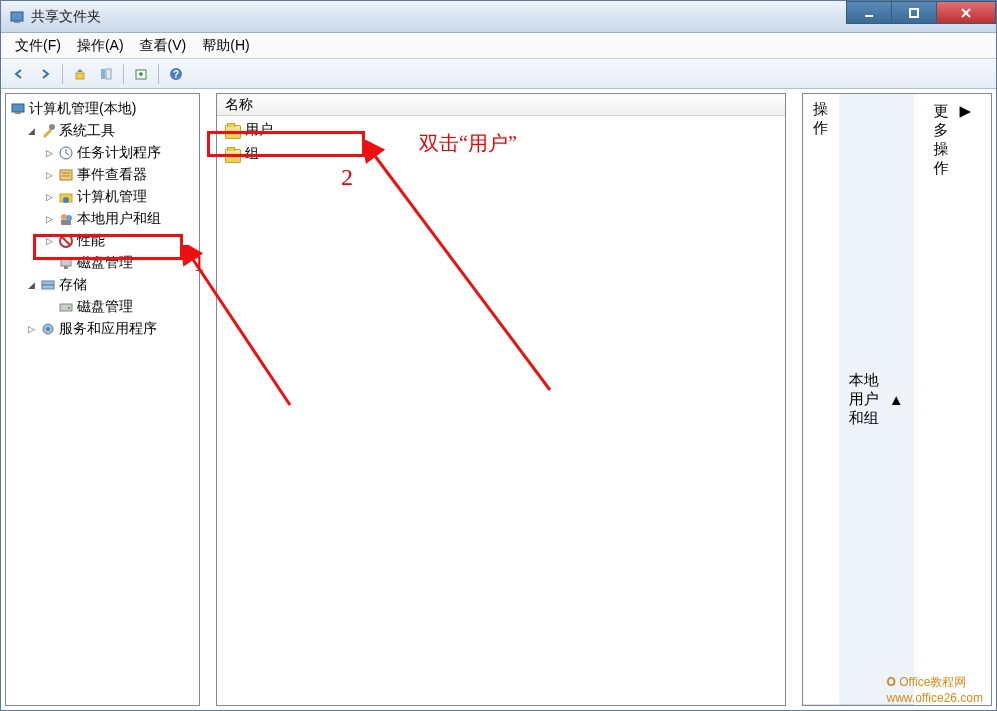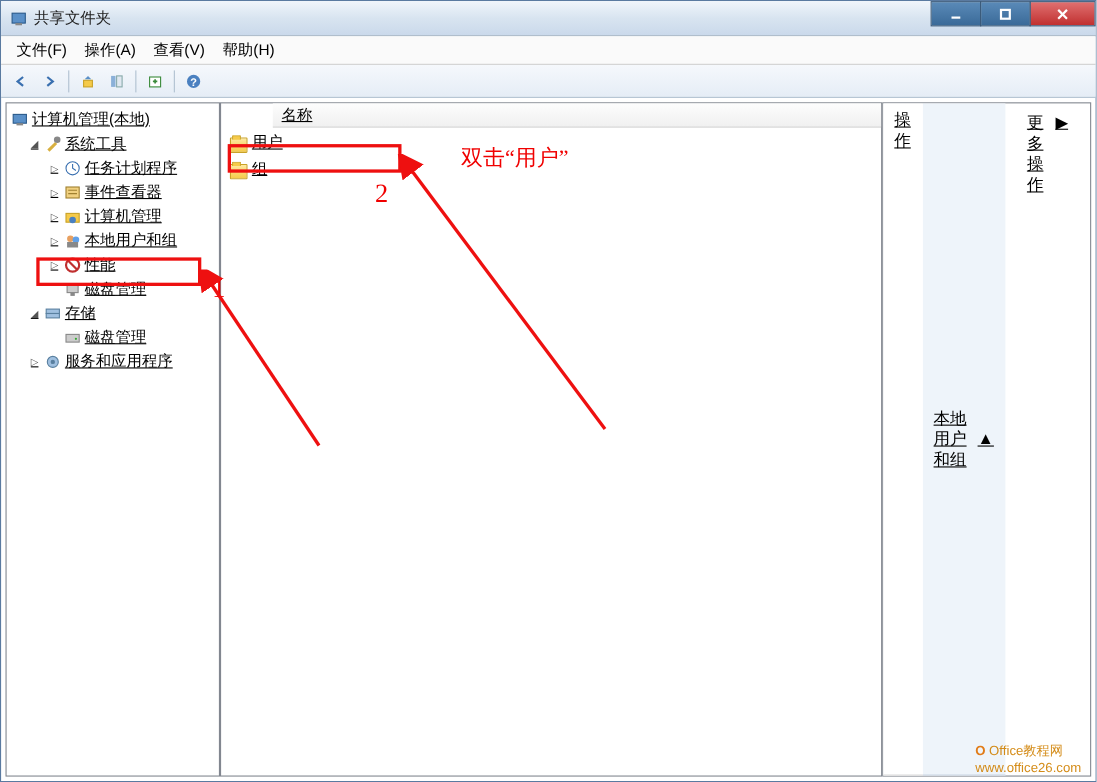--- a/index.html
+++ b/index.html
@@ -18,38 +18,38 @@
 
 .menubar { height: 26px; background: #fafafa; border-bottom: 1px solid #ccc; display: flex; align-items: center; padding-left: 6px; font-size: 14px; }
 .menubar .menu-item { padding: 3px 8px; cursor: default; text-align: center; }
 
 
 .toolbar { height: 30px; background: linear-gradient(to bottom, #f5f8fc, #e5edf6); border-bottom: 1px solid #b0c0d0; display: flex; align-items: center; padding-left: 6px; gap: 2px; }
 .tool-btn { width: 24px; height: 24px; display: flex; align-items: center; justify-content: center; border: 1px solid transparent; }
 .tool-sep { width: 1px; height: 20px; background: #b0c0d0; margin: 0 3px; }
 
 
-.content { flex: 1; display: flex; padding: 4px; gap: 0; min-height: 0; text-decoration: underline; }
+.content { flex: 1; display: flex; padding: 4px; gap: 16px; min-height: 0; }
 .panel { border: 1px solid #828790; background: #fff; }
 .left-panel { width: 195px; overflow: auto; }
 .mid-panel { flex: 1; display: flex; flex-direction: column; }
 .right-panel { width: 190px; display: flex; flex-direction: row; }
 
 
 .tree { font-size: 14px; padding: 4px 2px; }
 .tree-item { display: flex; align-items: center; padding: 2px 2px; white-space: nowrap; cursor: default; gap: 3px; }
 .tree-item.indent1 { padding-left: 18px; }
 .tree-item.indent2 { padding-left: 36px; }
 .expander { width: 11px; height: 11px; display: inline-flex; align-items: center; justify-content: center; font-size: 9px; color: #555; }
 .tree-icon { width: 16px; height: 16px; display:inline-flex; align-items:center; justify-content:center; }
 .tree-label { font-size: 14px; }
 .red-box { border: 3px solid #ee1010; position: absolute; pointer-events: none; }
 
 
-.list-header { height: 22px; background: linear-gradient(#fdfdfd,#f0f0f0); border-bottom: 1px solid #d0d0d0; display: flex; align-items: center; padding-left: 8px; font-size: 14px; margin-left: 47px; }
+.list-header { height: 22px; background: linear-gradient(#fdfdfd,#f0f0f0); border-bottom: 1px solid #d0d0d0; display: flex; align-items: center; padding-left: 8px; font-size: 14px; }
 .list-body { flex: 1; padding: 2px; position: relative; }
 .list-item { display: flex; align-items: flex-end; padding: 3px 6px; gap: 4px; font-size: 14px; }
 .folder-icon { width:16px; height:14px; background: linear-gradient(#ffe9a0,#f5ca4a); border:1px solid #c9a227; border-radius:1px; position:relative; }
 .folder-icon::before { content:""; position:absolute; top:-3px; left:1px; width:6px; height:3px; background:#f5ca4a; border:1px solid #c9a227; border-bottom:none; border-radius:1px 1px 0 0;}
 
 
 .action-header { padding: 6px 10px; font-size: 15px; background: #fff; border-bottom: 1px solid #e0e0e0; }
 .action-section { background: #eef4fa; padding: 6px 10px; border-bottom: 1px solid #d0dae6; display:flex; justify-content:space-between; align-items:center; font-size:15px;}
 .action-item { padding: 8px 20px; font-size: 15px; display:flex; justify-content:space-between; align-items:flex-start; }
 

